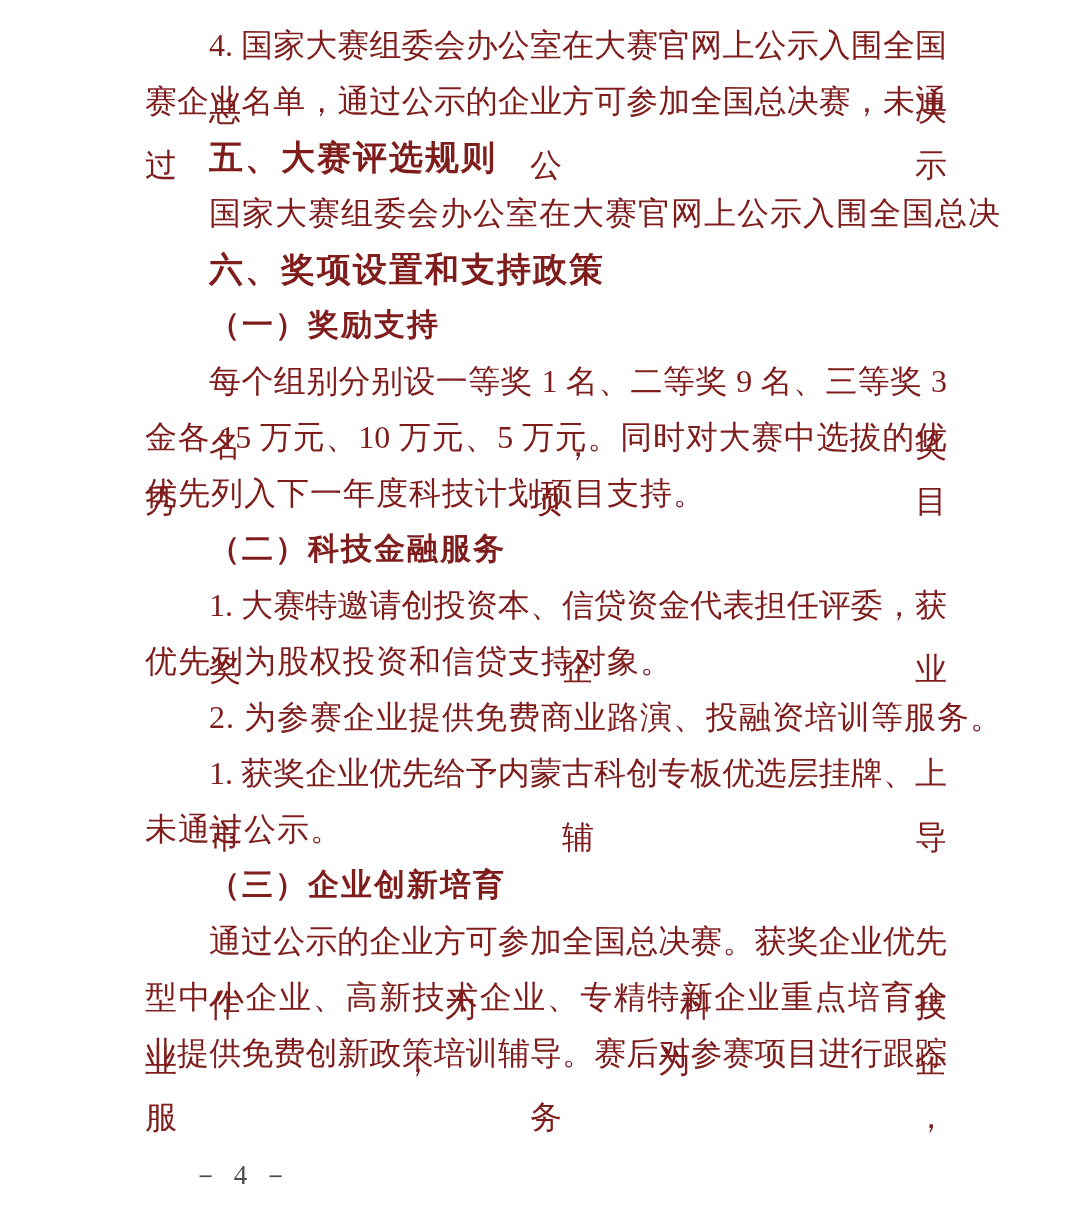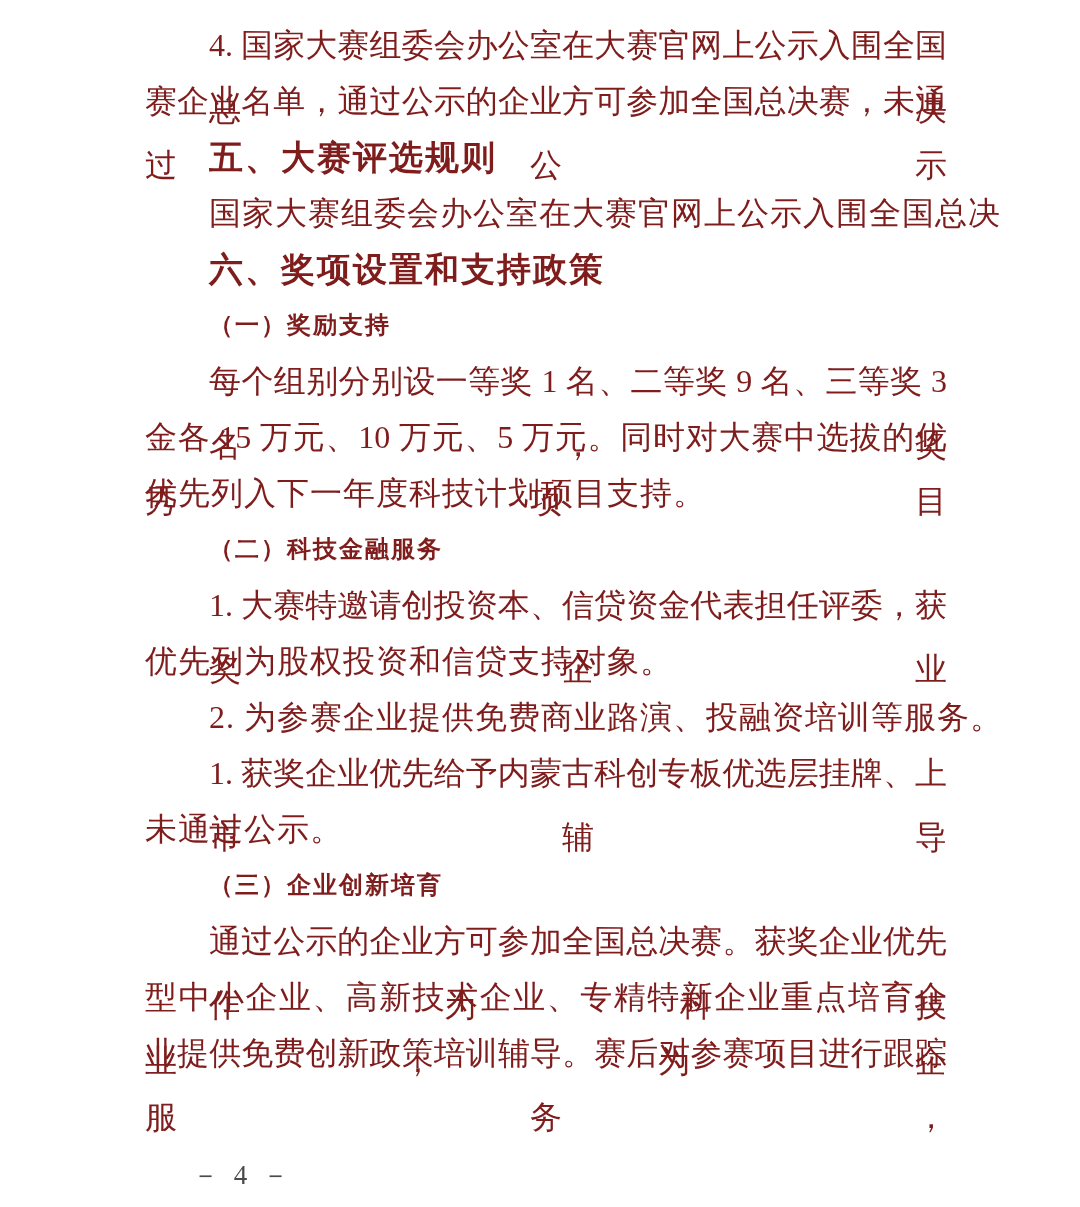--- a/index.html
+++ b/index.html
@@ -41,21 +41,21 @@
   }
   .line.heading-1 {
     font-family: "Liberation Sans", "DejaVu Sans", sans-serif;
     font-weight: bold;
     font-size: 34px;
     letter-spacing: 2px;
   }
   .line.heading-2 {
     font-family: "Liberation Serif", "DejaVu Serif", serif;
     font-weight: bold;
-    font-size: 24px;
+    font-size: 31px;
     letter-spacing: 2px;
   }
   .page-number {
     position: absolute;
     left: 192px;
     top: 1152px;
     height: 46px;
     line-height: 46px;
     font-family: "Liberation Serif", "DejaVu Serif", serif;
     font-size: 27px;

